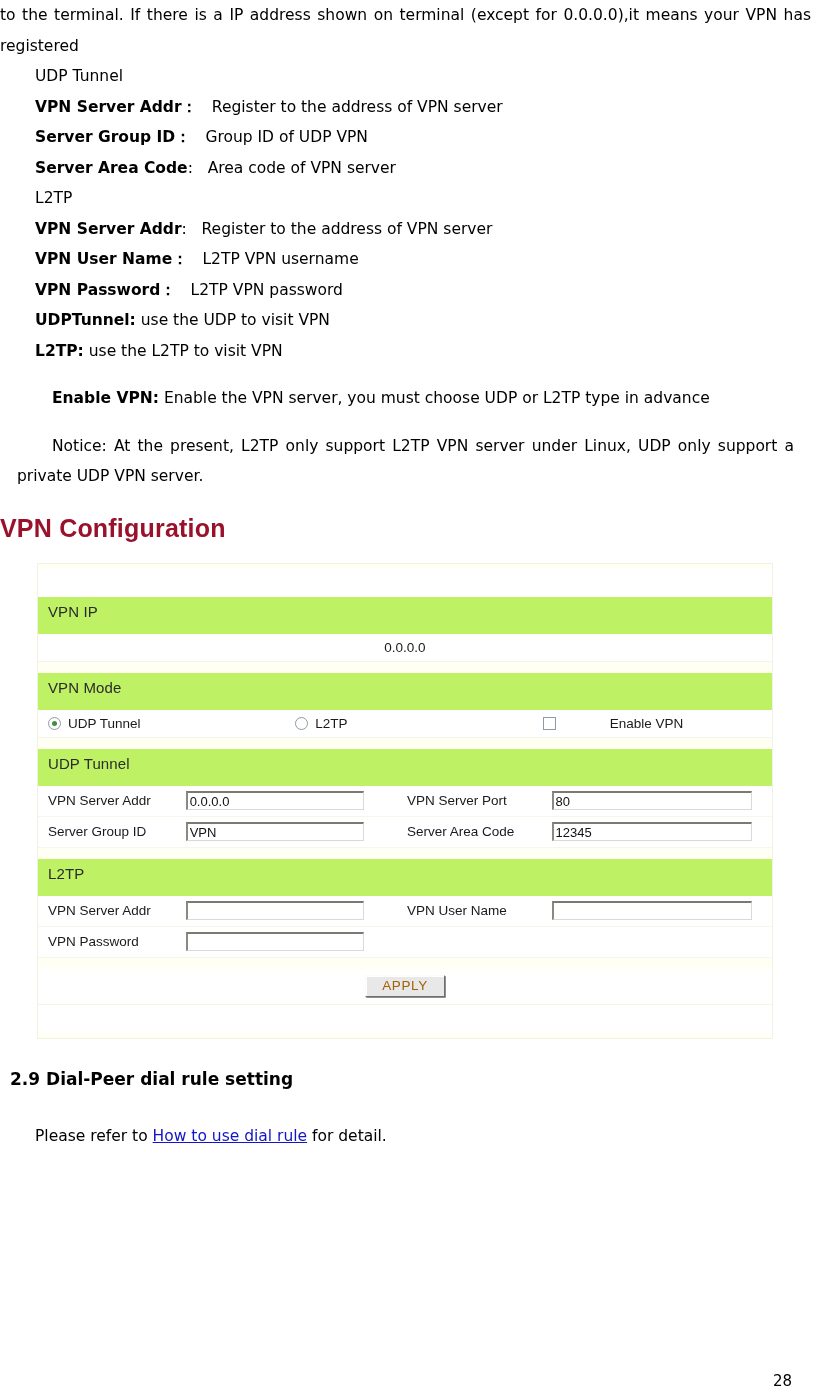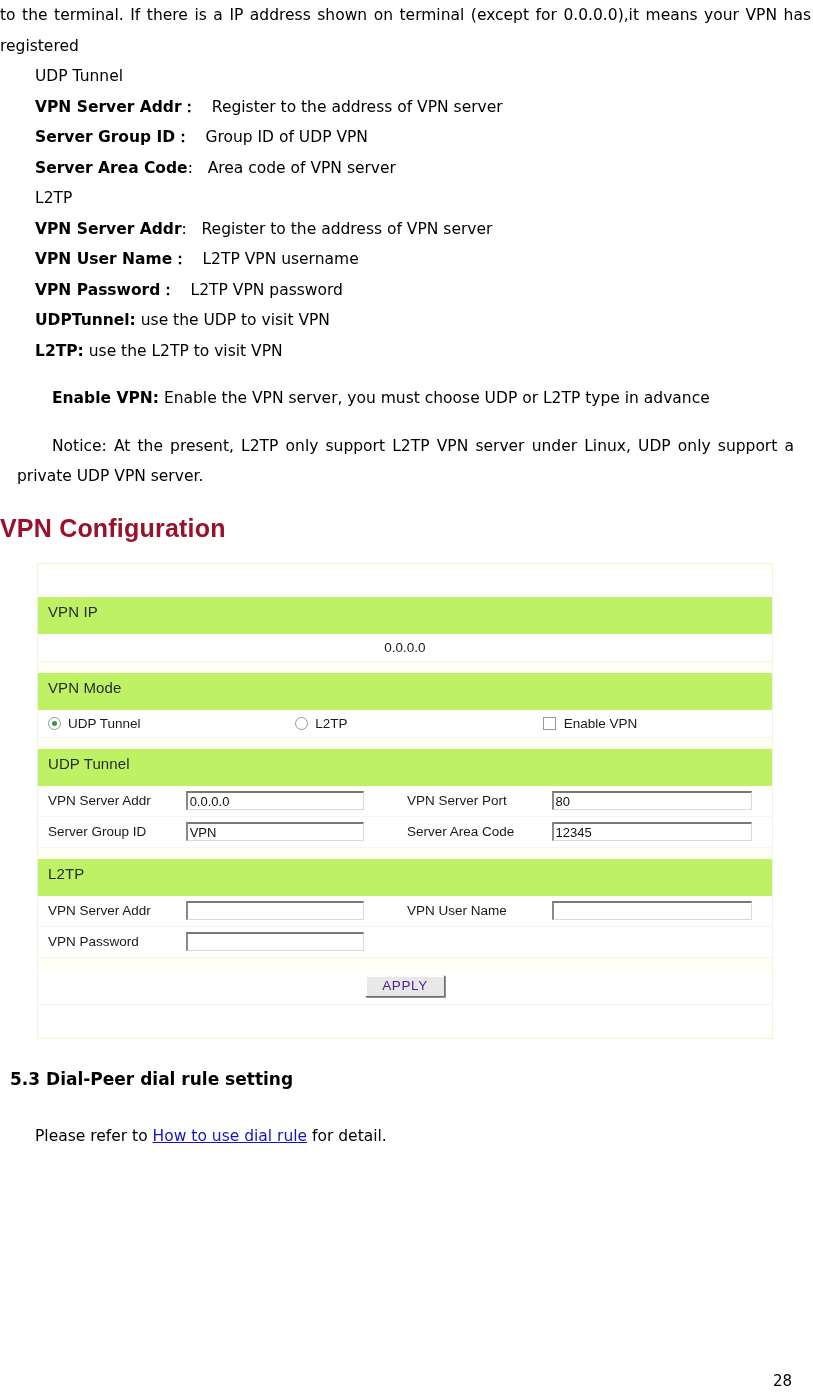--- a/index.html
+++ b/index.html
@@ -94,21 +94,21 @@
   .mode-row {
     background:#ffffff;
     display:flex;
     align-items:center;
     padding: 6px 0 6px 0;
     border-bottom: 1px solid #f4f4e8;
   }
   .mode-cell { display:flex; align-items:center; }
   .mode-cell.c1 { width: 258px; padding-left: 10px; box-sizing:border-box; }
   .mode-cell.c2 { width: 248px; }
-  .mode-cell.c3 { width: 230px; }
+  .mode-cell.c3 { width: 230px; gap: 46px; }
 
   .radio {
     width: 13px; height: 13px;
     border-radius: 50%;
     border: 1px solid #8c9ba5;
     background: #ffffff;
     display: inline-block;
     position: relative;
     margin-right: 7px;
     flex: 0 0 auto;
@@ -181,21 +181,21 @@
 
   .applyrow {
     background:#ffffff;
     border-bottom: 1px solid #f4f4e8;
     text-align:center;
     padding: 6px 0 7px 0;
   }
   .apply-btn {
     font-family: "Liberation Sans", sans-serif;
     font-size: 13.5px;
-    color:#4c1d95;
+    color:#a16207;
     background: #e8e8e8;
     border: 1px solid #6f6f6f;
     border-top-color:#fbfbfb;
     border-left-color:#fbfbfb;
     padding: 2px 16px 3px 16px;
     border-radius: 1px;
     box-shadow: inset 1px 1px 0 #ffffff, 1px 1px 0 #8f8f8f;
     letter-spacing: 0.6px;
   }
   .tailrow {
@@ -374,19 +374,19 @@
     <div class="sec-gap"></div>
 
     <div class="applyrow">
       <button class="apply-btn">APPLY</button>
     </div>
 
     <div class="tailrow"></div>
   </div>
 </div>
 
-<div class="h3">5.3 Dial-Peer dial rule setting</div>
+<div class="h3">2.9 Dial-Peer dial rule setting</div>
 
 <div class="refline">
   <span>Please refer to </span><a class="link" href="#">How to use dial rule</a><span> for detail.</span>
 </div>
 
 <div class="pageno">28</div>
 
 </body></html>

